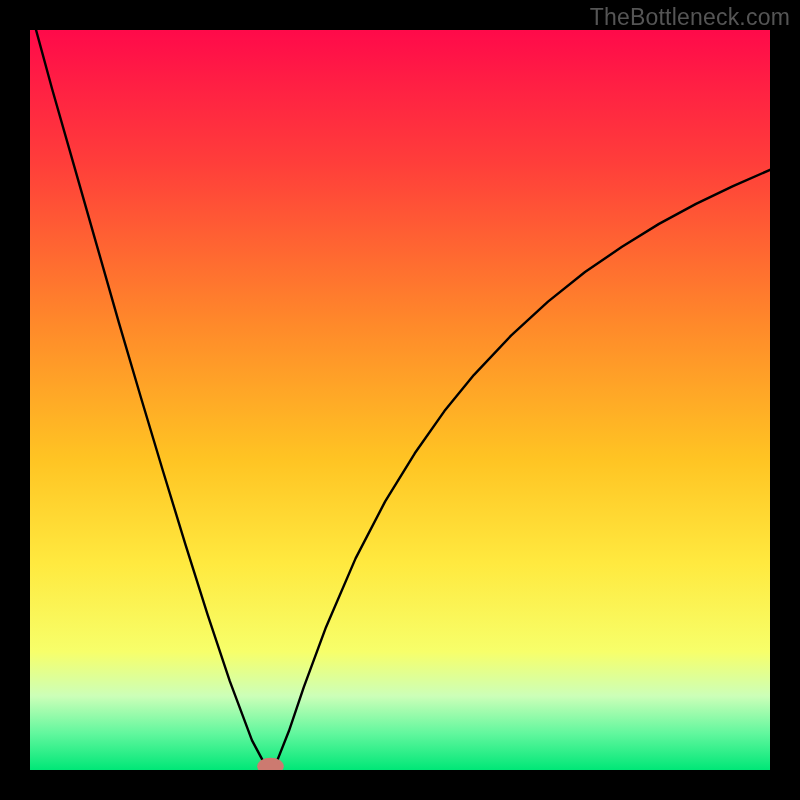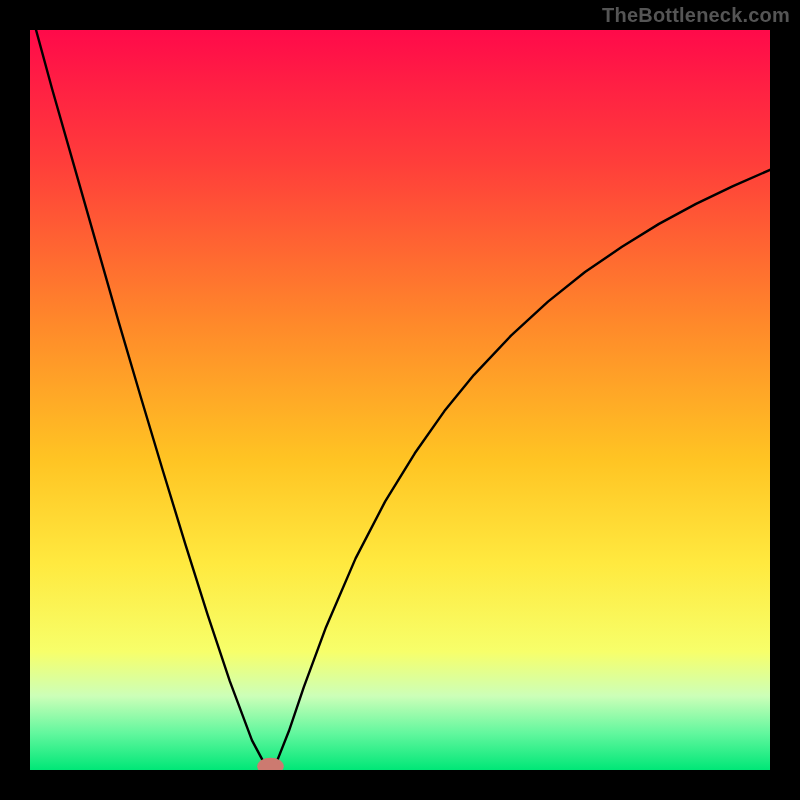--- a/index.html
+++ b/index.html
@@ -27,22 +27,22 @@
   .plot-svg {
     display: block;
     width: 740px;
     height: 740px;
   }
   .watermark {
     position: absolute;
     top: 4px;
     right: 10px;
     color: #555;
-    font-size: 20px;
-    font-weight: 700;
+    font-size: 23px;
+    font-weight: 400;
     letter-spacing: 0.2px;
     user-select: none;
   }
 </style>
 </head>
 <body>
 
 <div class="outer">
   <div class="watermark">TheBottleneck.com</div>
   <div class="plot-wrap">

